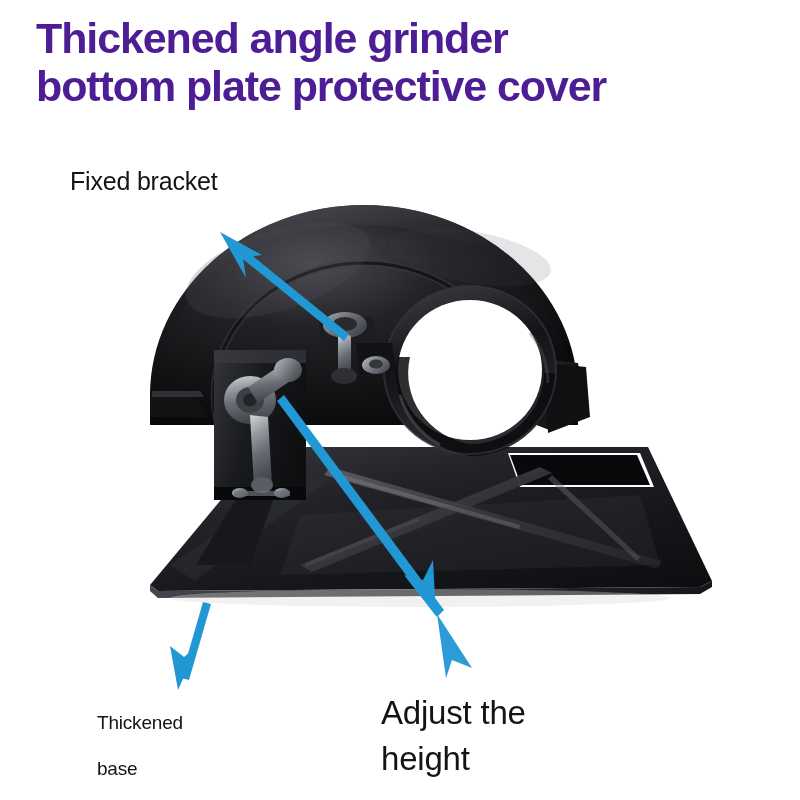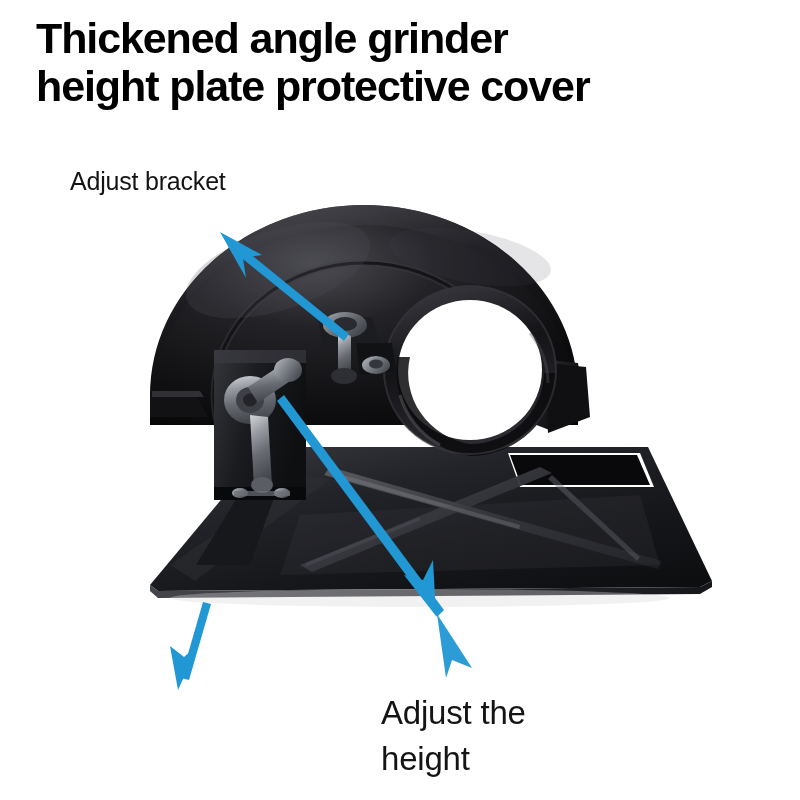--- a/index.html
+++ b/index.html
@@ -26,21 +26,21 @@
     width: 740px;
     z-index: 40;
   }
   .title-line {
     display: block;
     font-family: "Liberation Sans", sans-serif;
     font-weight: bold;
     font-size: 43px;
     line-height: 48px;
     letter-spacing: -1.1px;
-    color: #000000;
+    color: #4c1d95;
     white-space: nowrap;
   }
 
   
   #photo {
     position: absolute;
     left: 0;
     top: 95px;
     width: 800px;
     height: 560px;
@@ -90,21 +90,21 @@
     pointer-events: none;
   }
 </style>
 </head>
 <body>
 
 <div id="stage">
 
   <div id="title-block">
     <span class="title-line">Thickened angle grinder</span>
-    <span class="title-line">height plate protective cover</span>
+    <span class="title-line">bottom plate protective cover</span>
   </div>
 
   <div id="photo">
     <svg width="800" height="560" viewBox="0 0 800 560" xmlns="http://www.w3.org/2000/svg">
       <defs>
         <radialGradient id="gGuard" cx="38%" cy="26%" r="86%">
           <stop offset="0%" stop-color="#4a4a50"></stop>
           <stop offset="34%" stop-color="#232327"></stop>
           <stop offset="70%" stop-color="#121214"></stop>
           <stop offset="100%" stop-color="#060607"></stop>
@@ -265,19 +265,21 @@
       <path d="M436,616 L404,575 L423,580 L433,560 Z" fill="#2197d4"></path>
       <path d="M437,614 L472,668 L452,660 L446,678 Z" fill="#2197d4" opacity="0.95"></path>
     </g>
 
     <g>
       <path d="M203,602 L181,678 L189,680 L211,604 Z" fill="#2197d4"></path>
       <path d="M178,690 L170,646 L184,657 L199,644 Z" fill="#2197d4"></path>
     </g>
   </svg>
 
-  <div class="callout" id="label-fixed-bracket">Adjust bracket</div>
+  <div class="callout" id="label-fixed-bracket">Fixed bracket</div>
 
   <div class="callout" id="label-adjust-height">Adjust the
 height</div>
 
+  <div class="callout" id="label-thickened-base">Thickened
+base</div>
 
 </div>
 
 </body></html>

